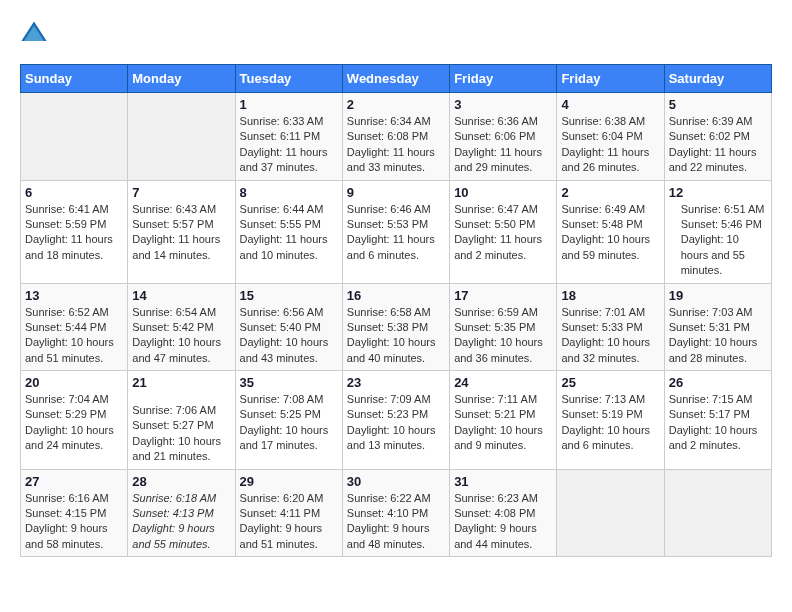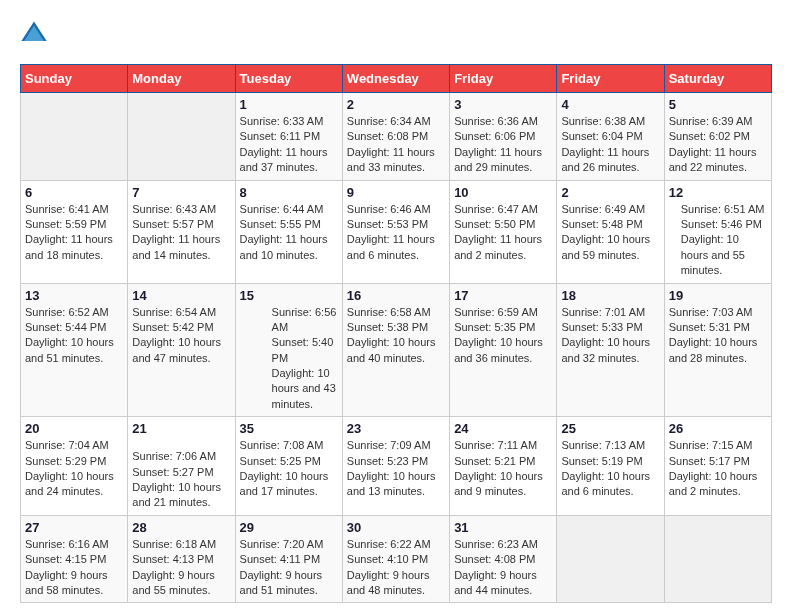--- a/index.html
+++ b/index.html
@@ -38,21 +38,21 @@
       font-size: 16px;
       color: #444;
       margin-top: 2px;
     }
     .calendar {
       width: 100%;
       border-collapse: collapse;
       font-size: 11px;
     }
     .calendar thead th {
-      background: #ef4444;
+      background: #3b82f6;
       color: #fff;
       padding: 6px 4px;
       text-align: left;
       font-size: 13px;
       font-weight: bold;
       border: 1px solid #1558a0;
     }
     .calendar tbody td {
       border: 1px solid #ccc;
       vertical-align: top;
@@ -204,21 +204,21 @@
 Daylight: 10 hours and 51 minutes.</div>
         </td>
         <td>
           <span class="day-number">14</span>
           <div class="day-detail" style="white-space: pre-line;">Sunrise: 6:54 AM
 Sunset: 5:42 PM
 Daylight: 10 hours and 47 minutes.</div>
         </td>
         <td>
           <span class="day-number">15</span>
-          <div class="day-detail" style="white-space: pre-line; margin-left: 32px;">Sunrise: 6:56 AM
+          <div class="day-detail" style="white-space: pre-line;">Sunrise: 6:56 AM
 Sunset: 5:40 PM
 Daylight: 10 hours and 43 minutes.</div>
         </td>
         <td>
           <span class="day-number">16</span>
           <div class="day-detail" style="white-space: pre-line;">Sunrise: 6:58 AM
 Sunset: 5:38 PM
 Daylight: 10 hours and 40 minutes.</div>
         </td>
         <td>
@@ -286,27 +286,27 @@
       </tr>
       <tr>
         <td>
           <span class="day-number">27</span>
           <div class="day-detail" style="white-space: pre-line;">Sunrise: 6:16 AM
 Sunset: 4:15 PM
 Daylight: 9 hours and 58 minutes.</div>
         </td>
         <td>
           <span class="day-number">28</span>
-          <div class="day-detail" style="white-space: pre-line;">Sunrise: 6:18 AM
+          <div class="day-detail" style="white-space: pre-line; font-style: italic;">Sunrise: 6:18 AM
 Sunset: 4:13 PM
 Daylight: 9 hours and 55 minutes.</div>
         </td>
         <td>
           <span class="day-number">29</span>
-          <div class="day-detail" style="white-space: pre-line;">Sunrise: 7:20 AM
+          <div class="day-detail" style="white-space: pre-line;">Sunrise: 6:20 AM
 Sunset: 4:11 PM
 Daylight: 9 hours and 51 minutes.</div>
         </td>
         <td>
           <span class="day-number">30</span>
           <div class="day-detail" style="white-space: pre-line;">Sunrise: 6:22 AM
 Sunset: 4:10 PM
 Daylight: 9 hours and 48 minutes.</div>
         </td>
         <td>

